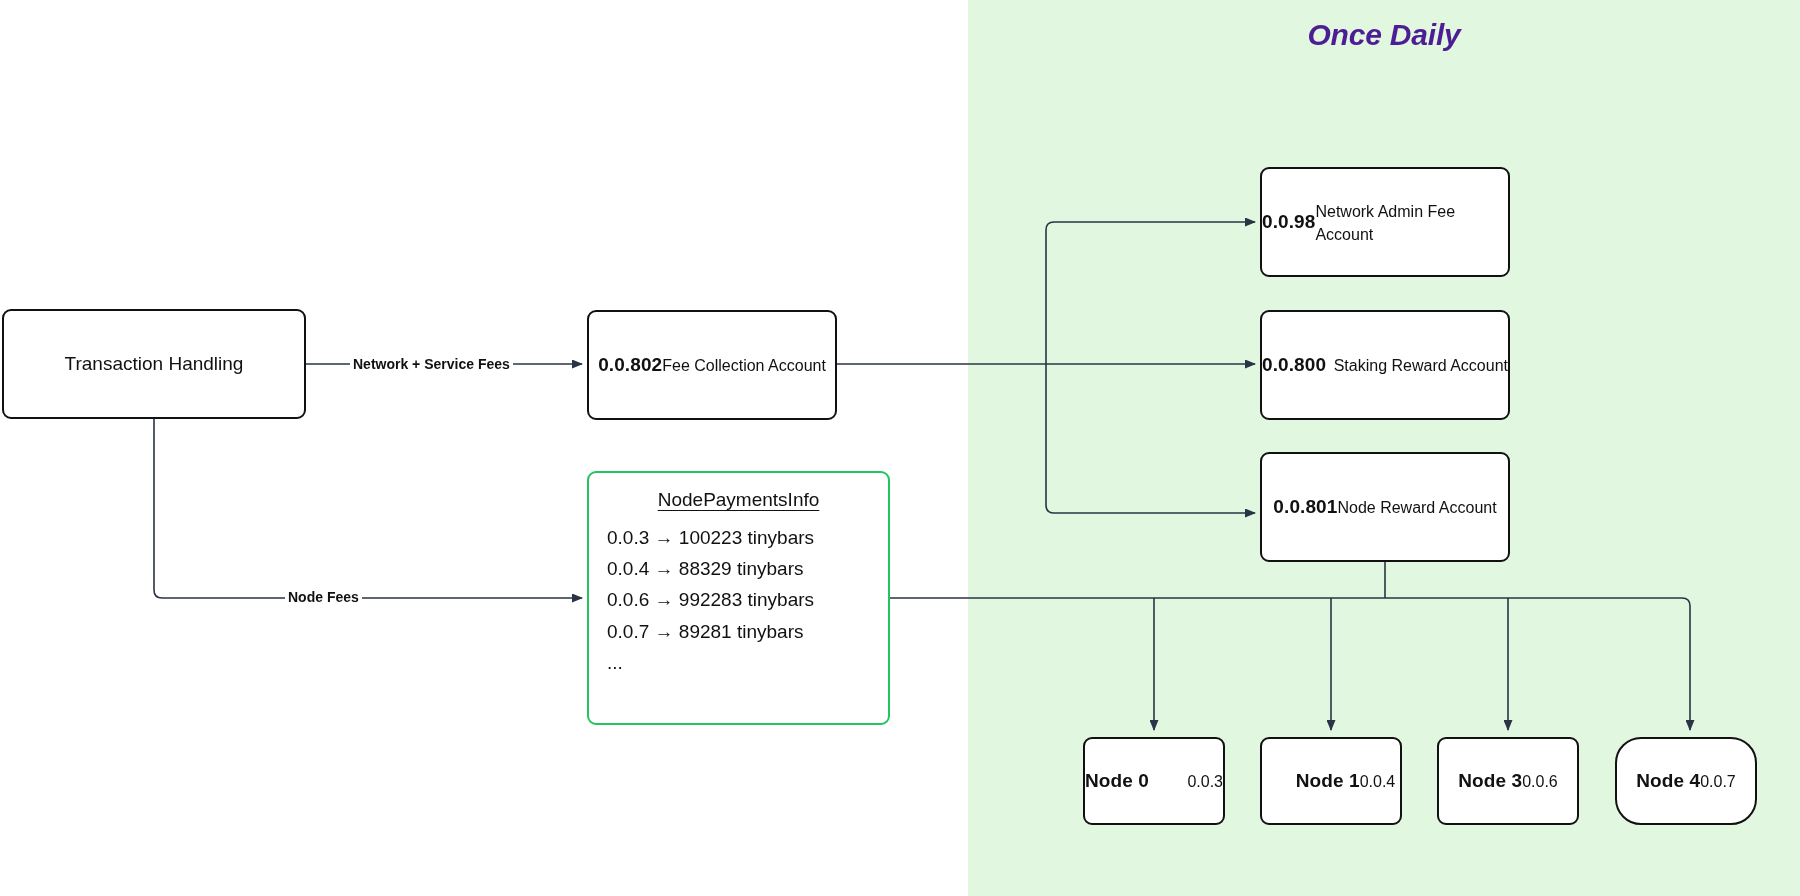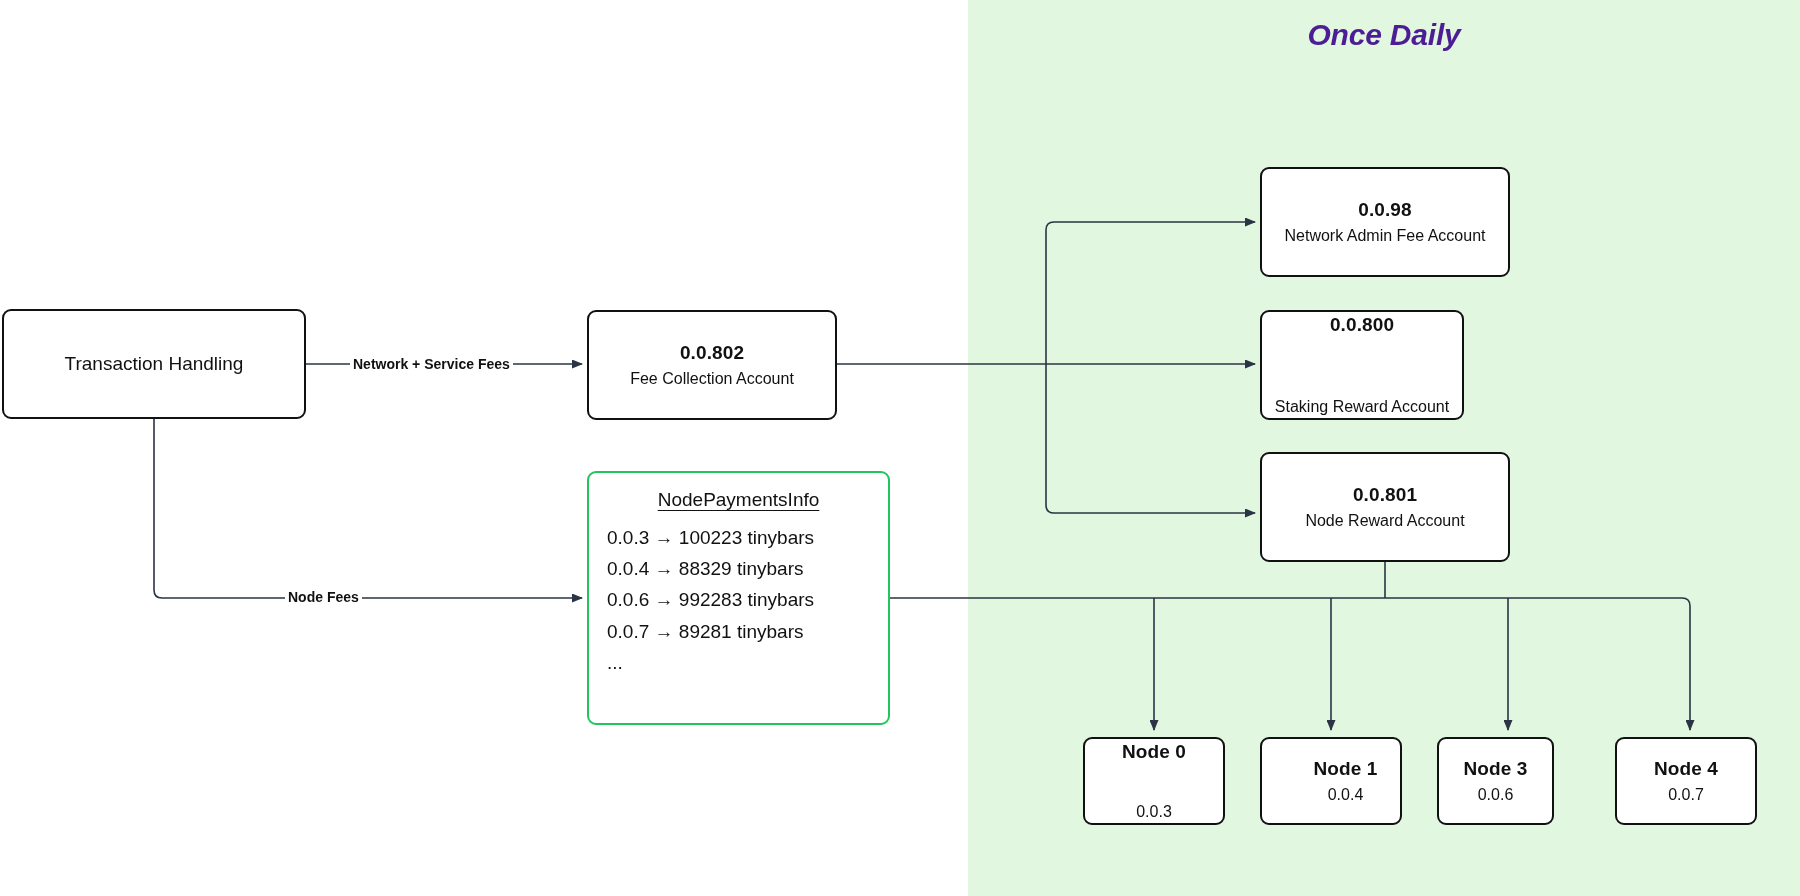--- a/index.html
+++ b/index.html
@@ -58,21 +58,21 @@
   }
 
   
   .nbox {
     position: absolute;
     box-sizing: border-box;
     background: #ffffff;
     border: 2px solid #111111;
     border-radius: 9px;
     display: flex;
-    flex-direction: column;
+    flex-direction: row;
     align-items: center;
     justify-content: center;
     color: #111111;
   }
   .nbox .title {
     font-size: 19px;
     font-weight: bold;
     line-height: 1.35;
     letter-spacing: 0.1px;
   }
@@ -91,28 +91,28 @@
   
   #box-transaction-handling {
     left: 2px; top: 309px; width: 304px; height: 110px;
   }
   
   #box-fee-collection {
     left: 587px; top: 310px; width: 250px; height: 110px;
   }
   
   #box-network-admin { left: 1260px; top: 167px; width: 250px; height: 110px; }
-  #box-staking-reward { left: 1260px; top: 310px; width: 204px; height: 110px; justify-content: space-between; }
+  #box-staking-reward { left: 1260px; top: 310px; width: 250px; height: 110px; justify-content: space-between; }
   #box-node-reward   { left: 1260px; top: 452px; width: 250px; height: 110px; }
 
   
   #box-node-0 { left: 1083px; top: 737px; width: 142px; height: 88px; justify-content: space-between; }
   #box-node-1 { left: 1260px; top: 737px; width: 142px; height: 88px; padding-left: 29px; }
-  #box-node-2 { left: 1437px; top: 737px; width: 117px; height: 88px; }
-  #box-node-3 { left: 1615px; top: 737px; width: 142px; height: 88px; }
+  #box-node-2 { left: 1437px; top: 737px; width: 142px; height: 88px; }
+  #box-node-3 { left: 1615px; top: 737px; width: 142px; height: 88px; border-radius: 26px; }
 
   
   #box-node-payments-info {
     position: absolute;
     left: 587px;
     top: 471px;
     width: 303px;
     height: 254px;
     box-sizing: border-box;
     background: #ffffff;

